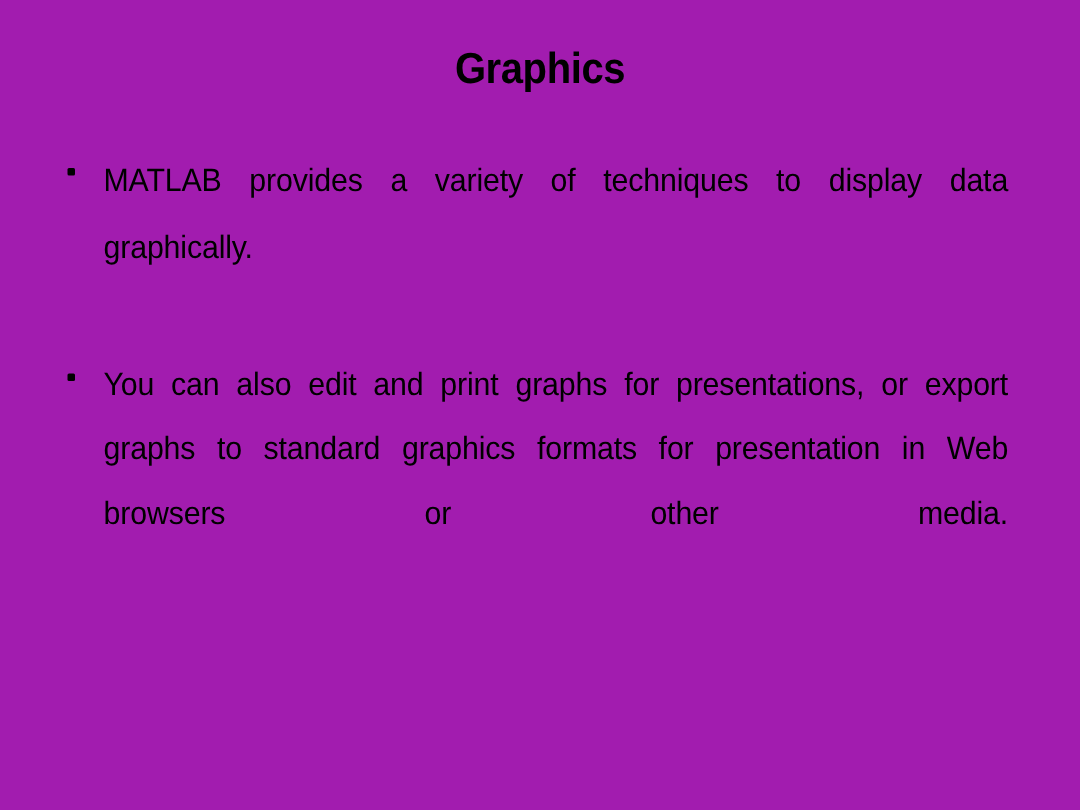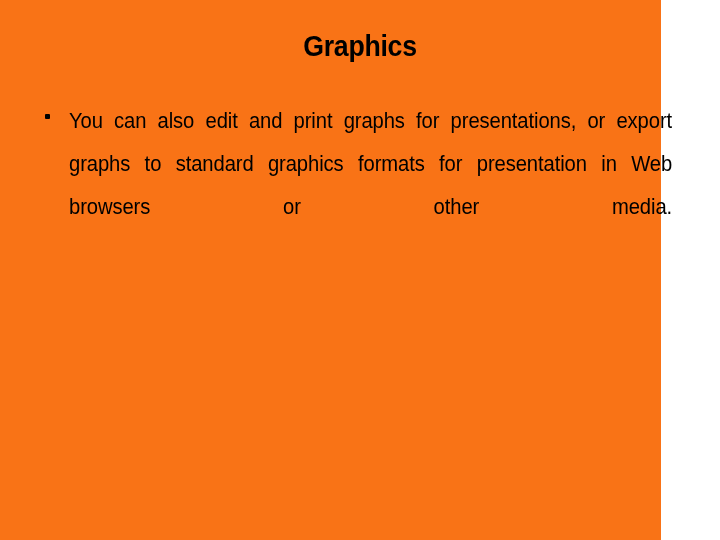--- a/index.html
+++ b/index.html
@@ -9,23 +9,23 @@
   body {
     width: 720px;
     height: 540px;
     background: #ffffff;
     font-family: "Liberation Sans", sans-serif;
     color: #000000;
     overflow: hidden;
   }
   .slide {
     position: relative;
-    width: 661px;
+    width: 720px;
     height: 540px;
-    background: #f97316;
+    background: #a21caf;
   }
   .slide-title {
     position: absolute;
     top: 28px;
     left: 0;
     width: 720px;
     text-align: center;
     font-size: 29px;
     font-weight: bold;
     letter-spacing: -0.3px;
@@ -84,20 +84,24 @@
 </style>
 </head>
 <body>
 
 <div class="slide">
 
   <div class="slide-title">Graphics</div>
 
   <div class="body-block">
 
+    <div class="bullet-row b1">
+      <span class="bullet-marker"></span>
+      <span class="bullet-text">MATLAB provides a variety of techniques to display data graphically.</span>
+    </div>
 
 
     <div class="bullet-row b3">
       <span class="bullet-marker"></span>
       <span class="bullet-text">You can also edit and print graphs for presentations, or export graphs to standard graphics formats for presentation in Web browsers or other media.</span>
     </div>
 
   </div>
 </div>
 

